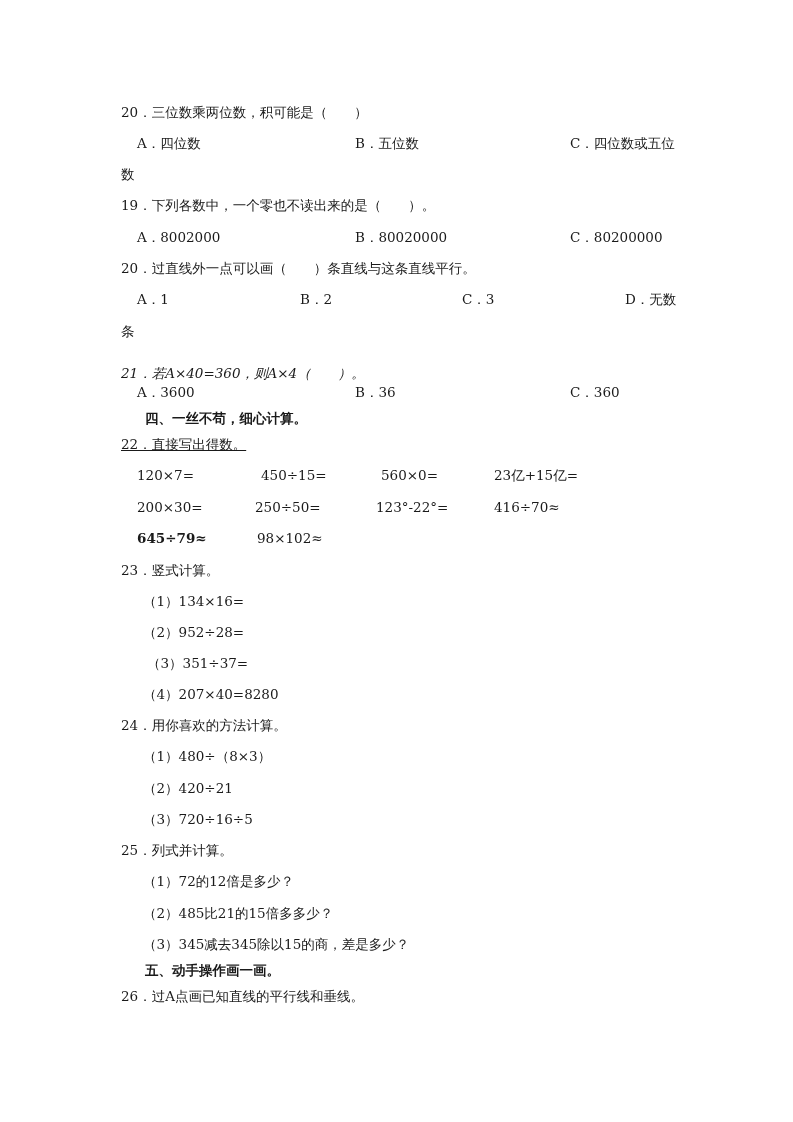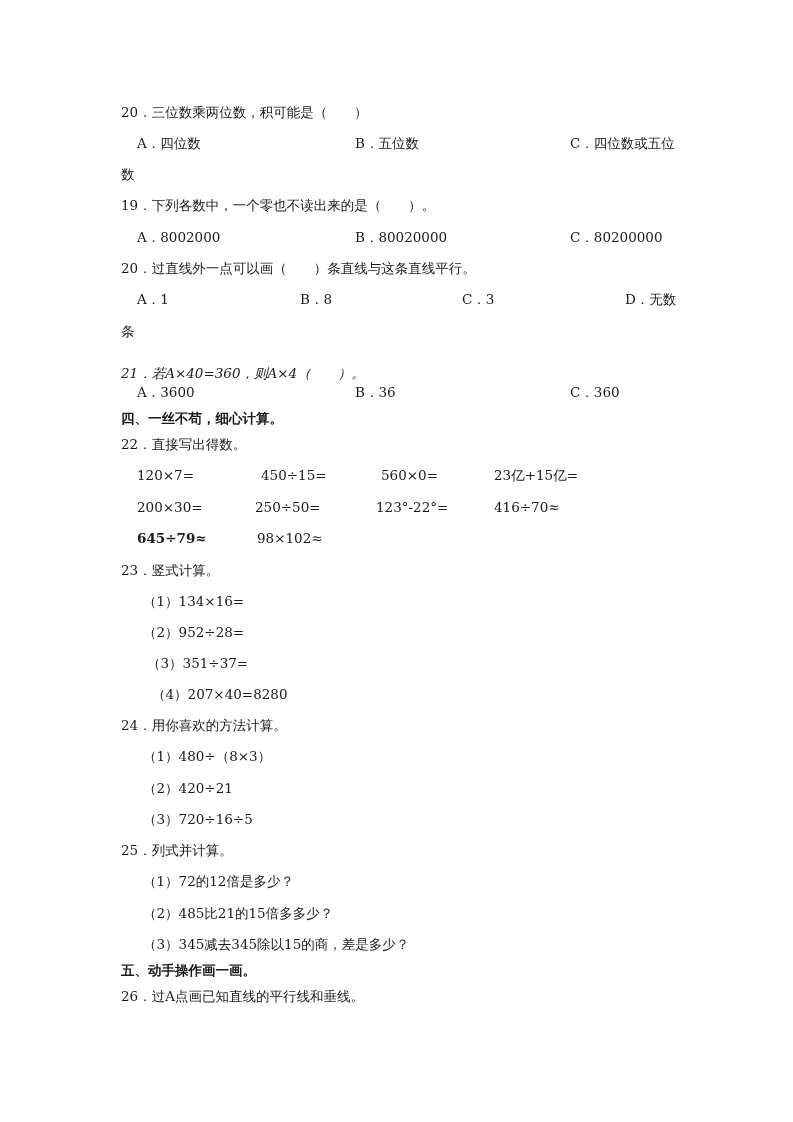--- a/index.html
+++ b/index.html
@@ -2,70 +2,70 @@
 <html><head>
   <meta charset="utf-8">
   <style>
     html, body { margin: 0; padding: 0; background: #ffffff; }
     body {
       width: 793px; height: 1122px; position: relative; overflow: hidden;
       font-family: "DejaVu Serif", "Liberation Serif", serif;
       color: #1a1a1a; font-size: 13.5px;
     }
     .line { position: absolute; white-space: nowrap; line-height: 18px; }
-    .bold { font-weight: bold; font-family: "DejaVu Sans", "Liberation Sans", sans-serif; }
+    .bold { font-weight: bold; font-family: "DejaVu Sans", "Liberation Sans", sans-serif; margin-left: 24px; }
     .opt { position: absolute; white-space: nowrap; line-height: 18px; }
   </style>
 </head>
 <body>
 
 <div>
 
   <div class="line" style="left:121px;top:103px;">20．三位数乘两位数，积可能是（　　）</div>
   <div class="opt" style="left:137px;top:134px;">A．四位数</div>
   <div class="opt" style="left:355px;top:134px;">B．五位数</div>
   <div class="opt" style="left:570px;top:134px;">C．四位数或五位</div>
   <div class="line" style="left:121px;top:165px;">数</div>
 
   <div class="line" style="left:121px;top:196px;">19．下列各数中，一个零也不读出来的是（　　）。</div>
   <div class="opt" style="left:137px;top:228px;">A．8002000</div>
   <div class="opt" style="left:355px;top:228px;">B．80020000</div>
   <div class="opt" style="left:570px;top:228px;">C．80200000</div>
 
   <div class="line" style="left:121px;top:259px;">20．过直线外一点可以画（　　）条直线与这条直线平行。</div>
   <div class="opt" style="left:137px;top:290px;">A．1</div>
-  <div class="opt" style="left:300px;top:290px;">B．8</div>
+  <div class="opt" style="left:300px;top:290px;">B．2</div>
   <div class="opt" style="left:462px;top:290px;">C．3</div>
   <div class="opt" style="left:625px;top:290px;">D．无数</div>
   <div class="line" style="left:121px;top:322px;">条</div>
 
   <div class="line" style="left:121px;top:364px;font-style:italic;">21．若A×40=360，则A×4（　　）。</div>
   <div class="opt" style="left:137px;top:383px;">A．3600</div>
   <div class="opt" style="left:355px;top:383px;">B．36</div>
   <div class="opt" style="left:570px;top:383px;">C．360</div>
 
   <div class="line bold" style="left:121px;top:409px;">四、一丝不苟，细心计算。</div>
 
-  <div class="line" style="left:121px;top:435px;">22．直接写出得数。</div>
+  <div class="line" style="left:121px;top:435px;text-decoration:underline;">22．直接写出得数。</div>
   <div class="opt" style="left:137px;top:466px;">120×7=</div>
   <div class="opt" style="left:261px;top:466px;">450÷15=</div>
   <div class="opt" style="left:381px;top:466px;">560×0=</div>
   <div class="opt" style="left:494px;top:466px;">23亿+15亿=</div>
   <div class="opt" style="left:137px;top:498px;">200×30=</div>
   <div class="opt" style="left:255px;top:498px;">250÷50=</div>
   <div class="opt" style="left:376px;top:498px;">123°-22°=</div>
   <div class="opt" style="left:494px;top:498px;">416÷70≈</div>
   <div class="opt" style="left:137px;top:529px;font-weight:bold;">645÷79≈</div>
   <div class="opt" style="left:257px;top:529px;">98×102≈</div>
 
   <div class="line" style="left:121px;top:561px;">23．竖式计算。</div>
   <div class="opt" style="left:143px;top:592px;">（1）134×16=</div>
   <div class="opt" style="left:143px;top:623px;">（2）952÷28=</div>
   <div class="opt" style="left:147px;top:654px;">（3）351÷37=</div>
-  <div class="opt" style="left:143px;top:685px;margin-left:9px;">（4）207×40=8280</div>
+  <div class="opt" style="left:143px;top:685px;">（4）207×40=8280</div>
 
   <div class="line" style="left:121px;top:716px;">24．用你喜欢的方法计算。</div>
   <div class="opt" style="left:143px;top:747px;">（1）480÷（8×3）</div>
   <div class="opt" style="left:143px;top:779px;">（2）420÷21</div>
   <div class="opt" style="left:143px;top:810px;">（3）720÷16÷5</div>
 
   <div class="line" style="left:121px;top:841px;">25．列式并计算。</div>
   <div class="opt" style="left:143px;top:872px;">（1）72的12倍是多少？</div>
   <div class="opt" style="left:143px;top:904px;">（2）485比21的15倍多多少？</div>
   <div class="opt" style="left:143px;top:935px;">（3）345减去345除以15的商，差是多少？</div>

